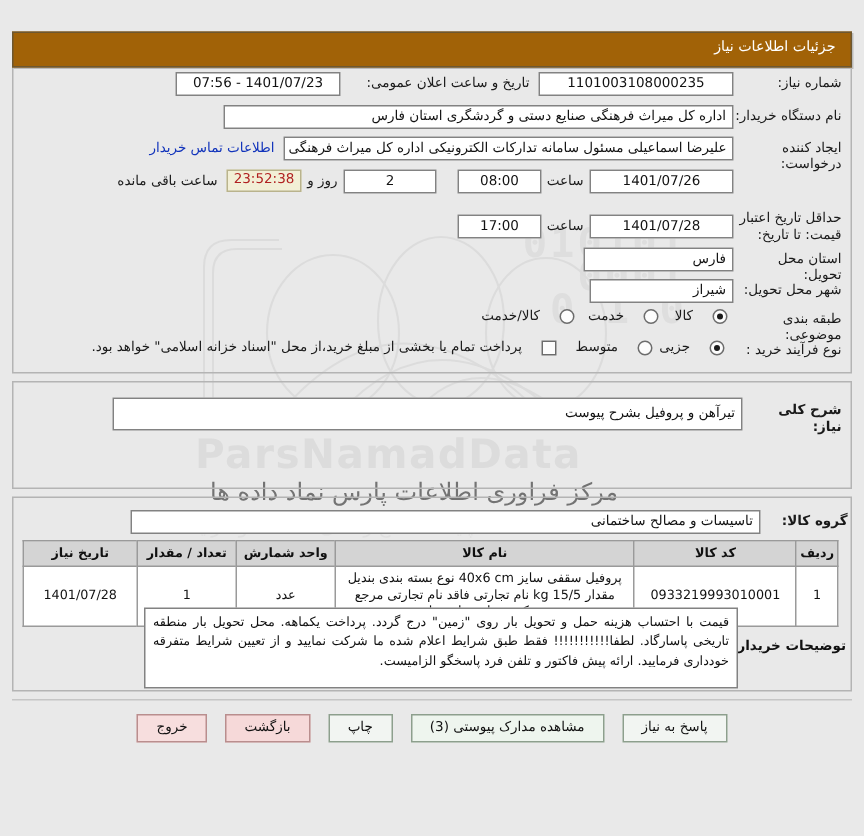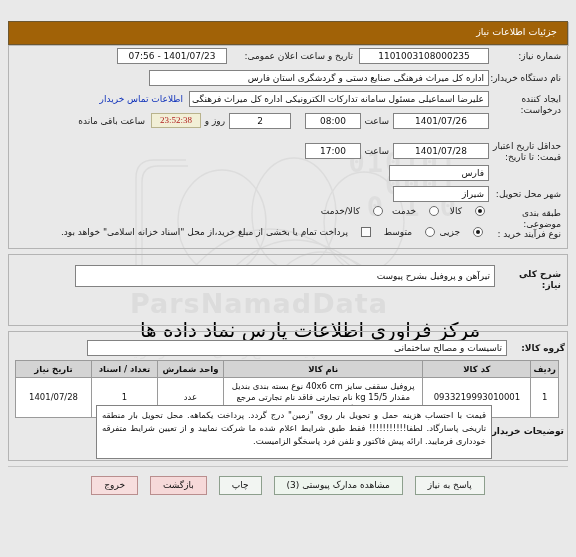--- a/index.html
+++ b/index.html
@@ -37,22 +37,22 @@
     font-family: "DejaVu Sans Mono", monospace;
   }
   .wm-pars {
     top: 288px; left: 130px;
     font-size: 27px;
     color: #dcdcdc;
     letter-spacing: 1px;
   }
   .wm-fa1 {
     top: 318px; left: 140px;
-    font-size: 20px;
-    color: #000000;
+    font-size: 16px;
+    color: #737373;
     font-weight: normal;
   }
   .wm-fa2 {
     top: 344px; left: 120px;
     font-size: 13px;
     color: #e0e0e0;
     font-weight: normal;
   }
   .wm-fa3 {
     top: 378px; left: 170px;
@@ -307,28 +307,29 @@
 
     <div class="lbl" style="right:6px; top:52px; width:76px;">ایجاد کننده درخواست:</div>
     <div class="fld rt" style="right:78px; top:49px; width:300px;padding-left:28px;">علیرضا اسماعیلی مسئول سامانه تدارکات الکترونیکی اداره کل میراث فرهنگی</div>
     <a class="link" style="right:384px; top:52px;" href="#">اطلاعات تماس خریدار</a>
 
     <div class="fld ctr" style="right:78px; top:71px; width:96px;">1401/07/26</div>
     <div class="unitlbl" style="right:178px; top:74px;">ساعت</div>
     <div class="fld ctr" style="right:206px; top:71px; width:56px;">08:00</div>
     <div class="fld ctr" style="right:276px; top:71px; width:62px;">2</div>
     <div class="unitlbl" style="right:342px; top:74px;">روز و</div>
-    <div class="countdown" style="right:366px; top:71px; width:50px;font-family:Liberation Serif, serif;">23:52:38</div>
+    <div class="countdown" style="right:366px; top:71px; width:50px;">23:52:38</div>
     <div class="unitlbl" style="right:422px; top:74px;">ساعت باقی مانده</div>
 
     <div class="lbl" style="right:6px; top:99px; width:70px;">حداقل تاریخ اعتبار قیمت: تا تاریخ:</div>
     <div class="fld ctr" style="right:78px; top:101px; width:96px;">1401/07/28</div>
     <div class="unitlbl" style="right:178px; top:104px;">ساعت</div>
     <div class="fld ctr" style="right:206px; top:101px; width:56px;">17:00</div>
 
+    <div class="lbl" style="right:6px; top:126px; width:70px;">استان محل تحویل:</div>
     <div class="fld rt" style="right:78px; top:123px; width:100px;">فارس</div>
 
     <div class="lbl" style="right:6px; top:147px; width:70px;">شهر محل تحویل:</div>
     <div class="fld rt" style="right:78px; top:144px; width:96px;">شیراز</div>
 
     <div class="lbl" style="right:6px; top:166px; width:74px;">طبقه بندی موضوعی:</div>
     <div class="radiowrap" style="right:82px; top:164px;">
       <span class="radio on"></span>
       <span class="rlbl">کالا</span>
     </div>
@@ -365,21 +366,21 @@
     <div class="lbl b" style="right:2px; top:11px; width:50px;margin-left:30px;">گروه کالا:</div>
     <div class="fld rt" style="right:60px; top:8px; width:420px;">تاسیسات و مصالح ساختمانی</div>
 
     <table class="goods" style="top:28px;">
       <thead>
         <tr>
           <th style="width:26px;">ردیف</th>
           <th style="width:108px;">کد کالا</th>
           <th>نام کالا</th>
           <th style="width:66px;">واحد شمارش</th>
-          <th style="width:66px;">تعداد / اسناد</th>
+          <th style="width:66px;">تعداد / مقدار</th>
           <th style="width:76px;">تاریخ نیاز</th>
         </tr>
       </thead>
       <tbody>
         <tr>
           <td>1</td>
           <td>0933219993010001</td>
           <td class="name">پروفیل سقفی سایز 40x6 cm نوع بسته بندی بندیل مقدار 15/5 kg نام تجارتی فاقد نام تجارتی مرجع عرضه کننده هادی دادوی اتوبی</td>
           <td>عدد</td>
           <td>1</td>

